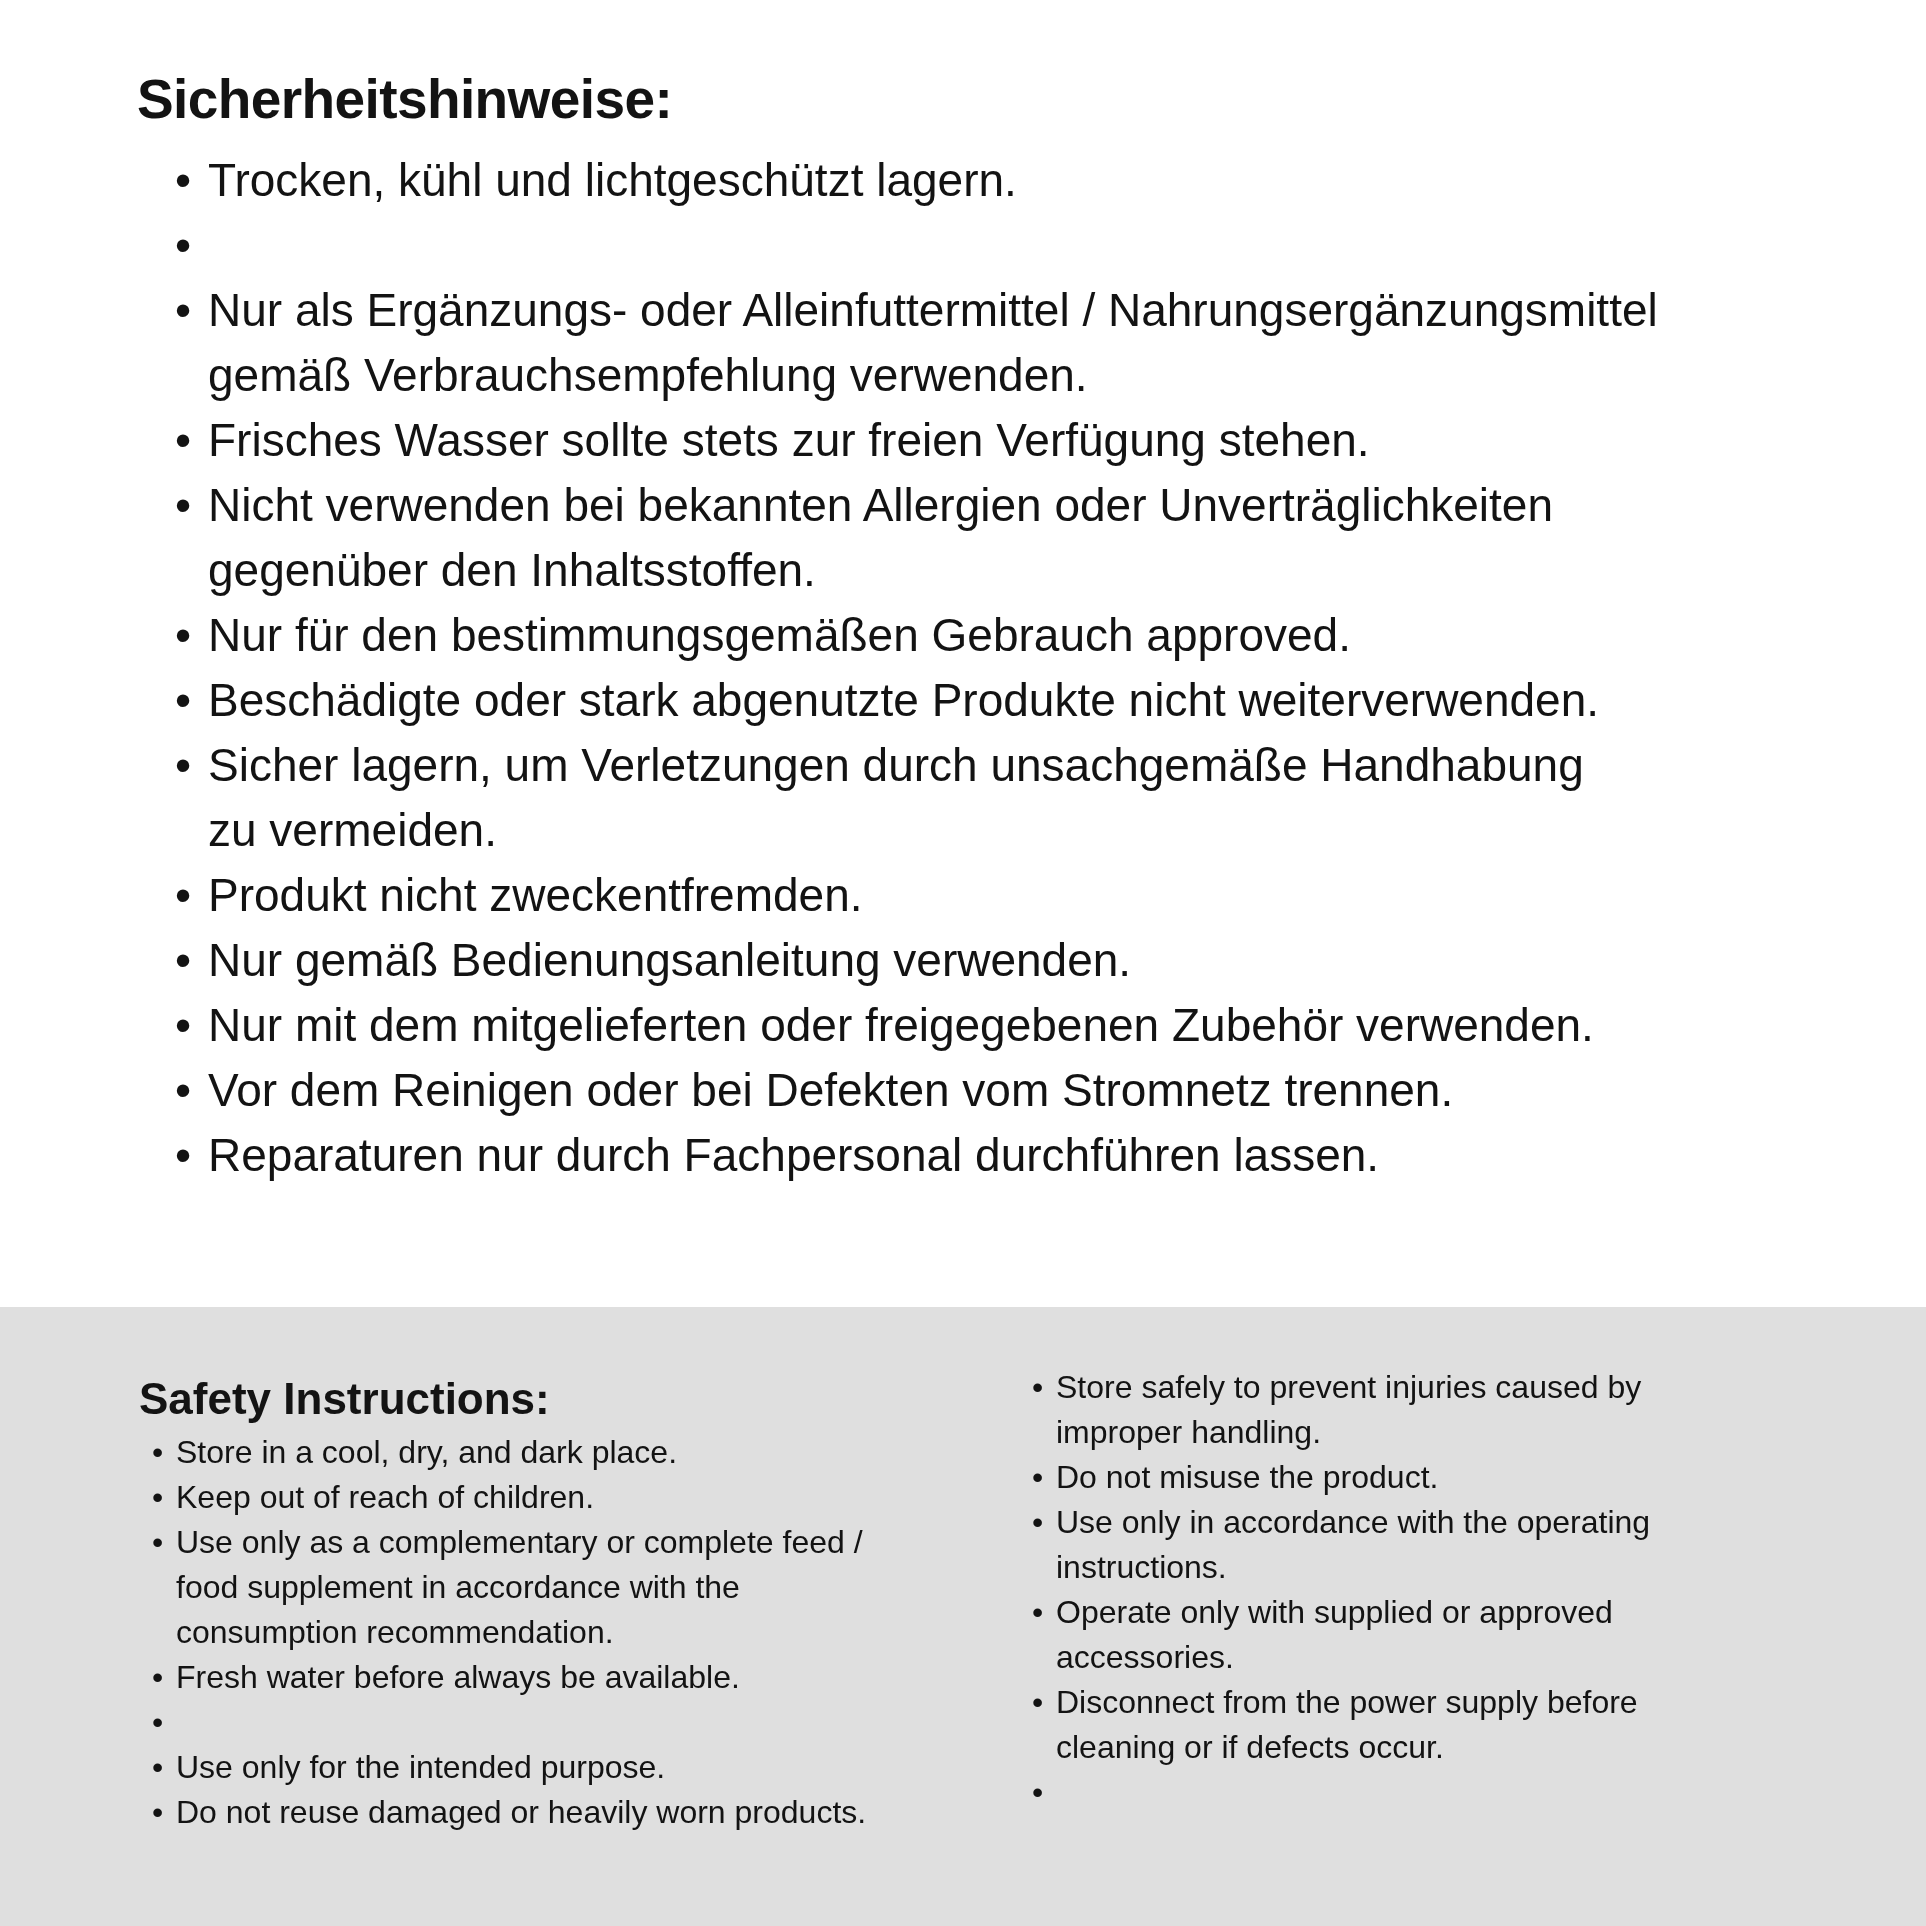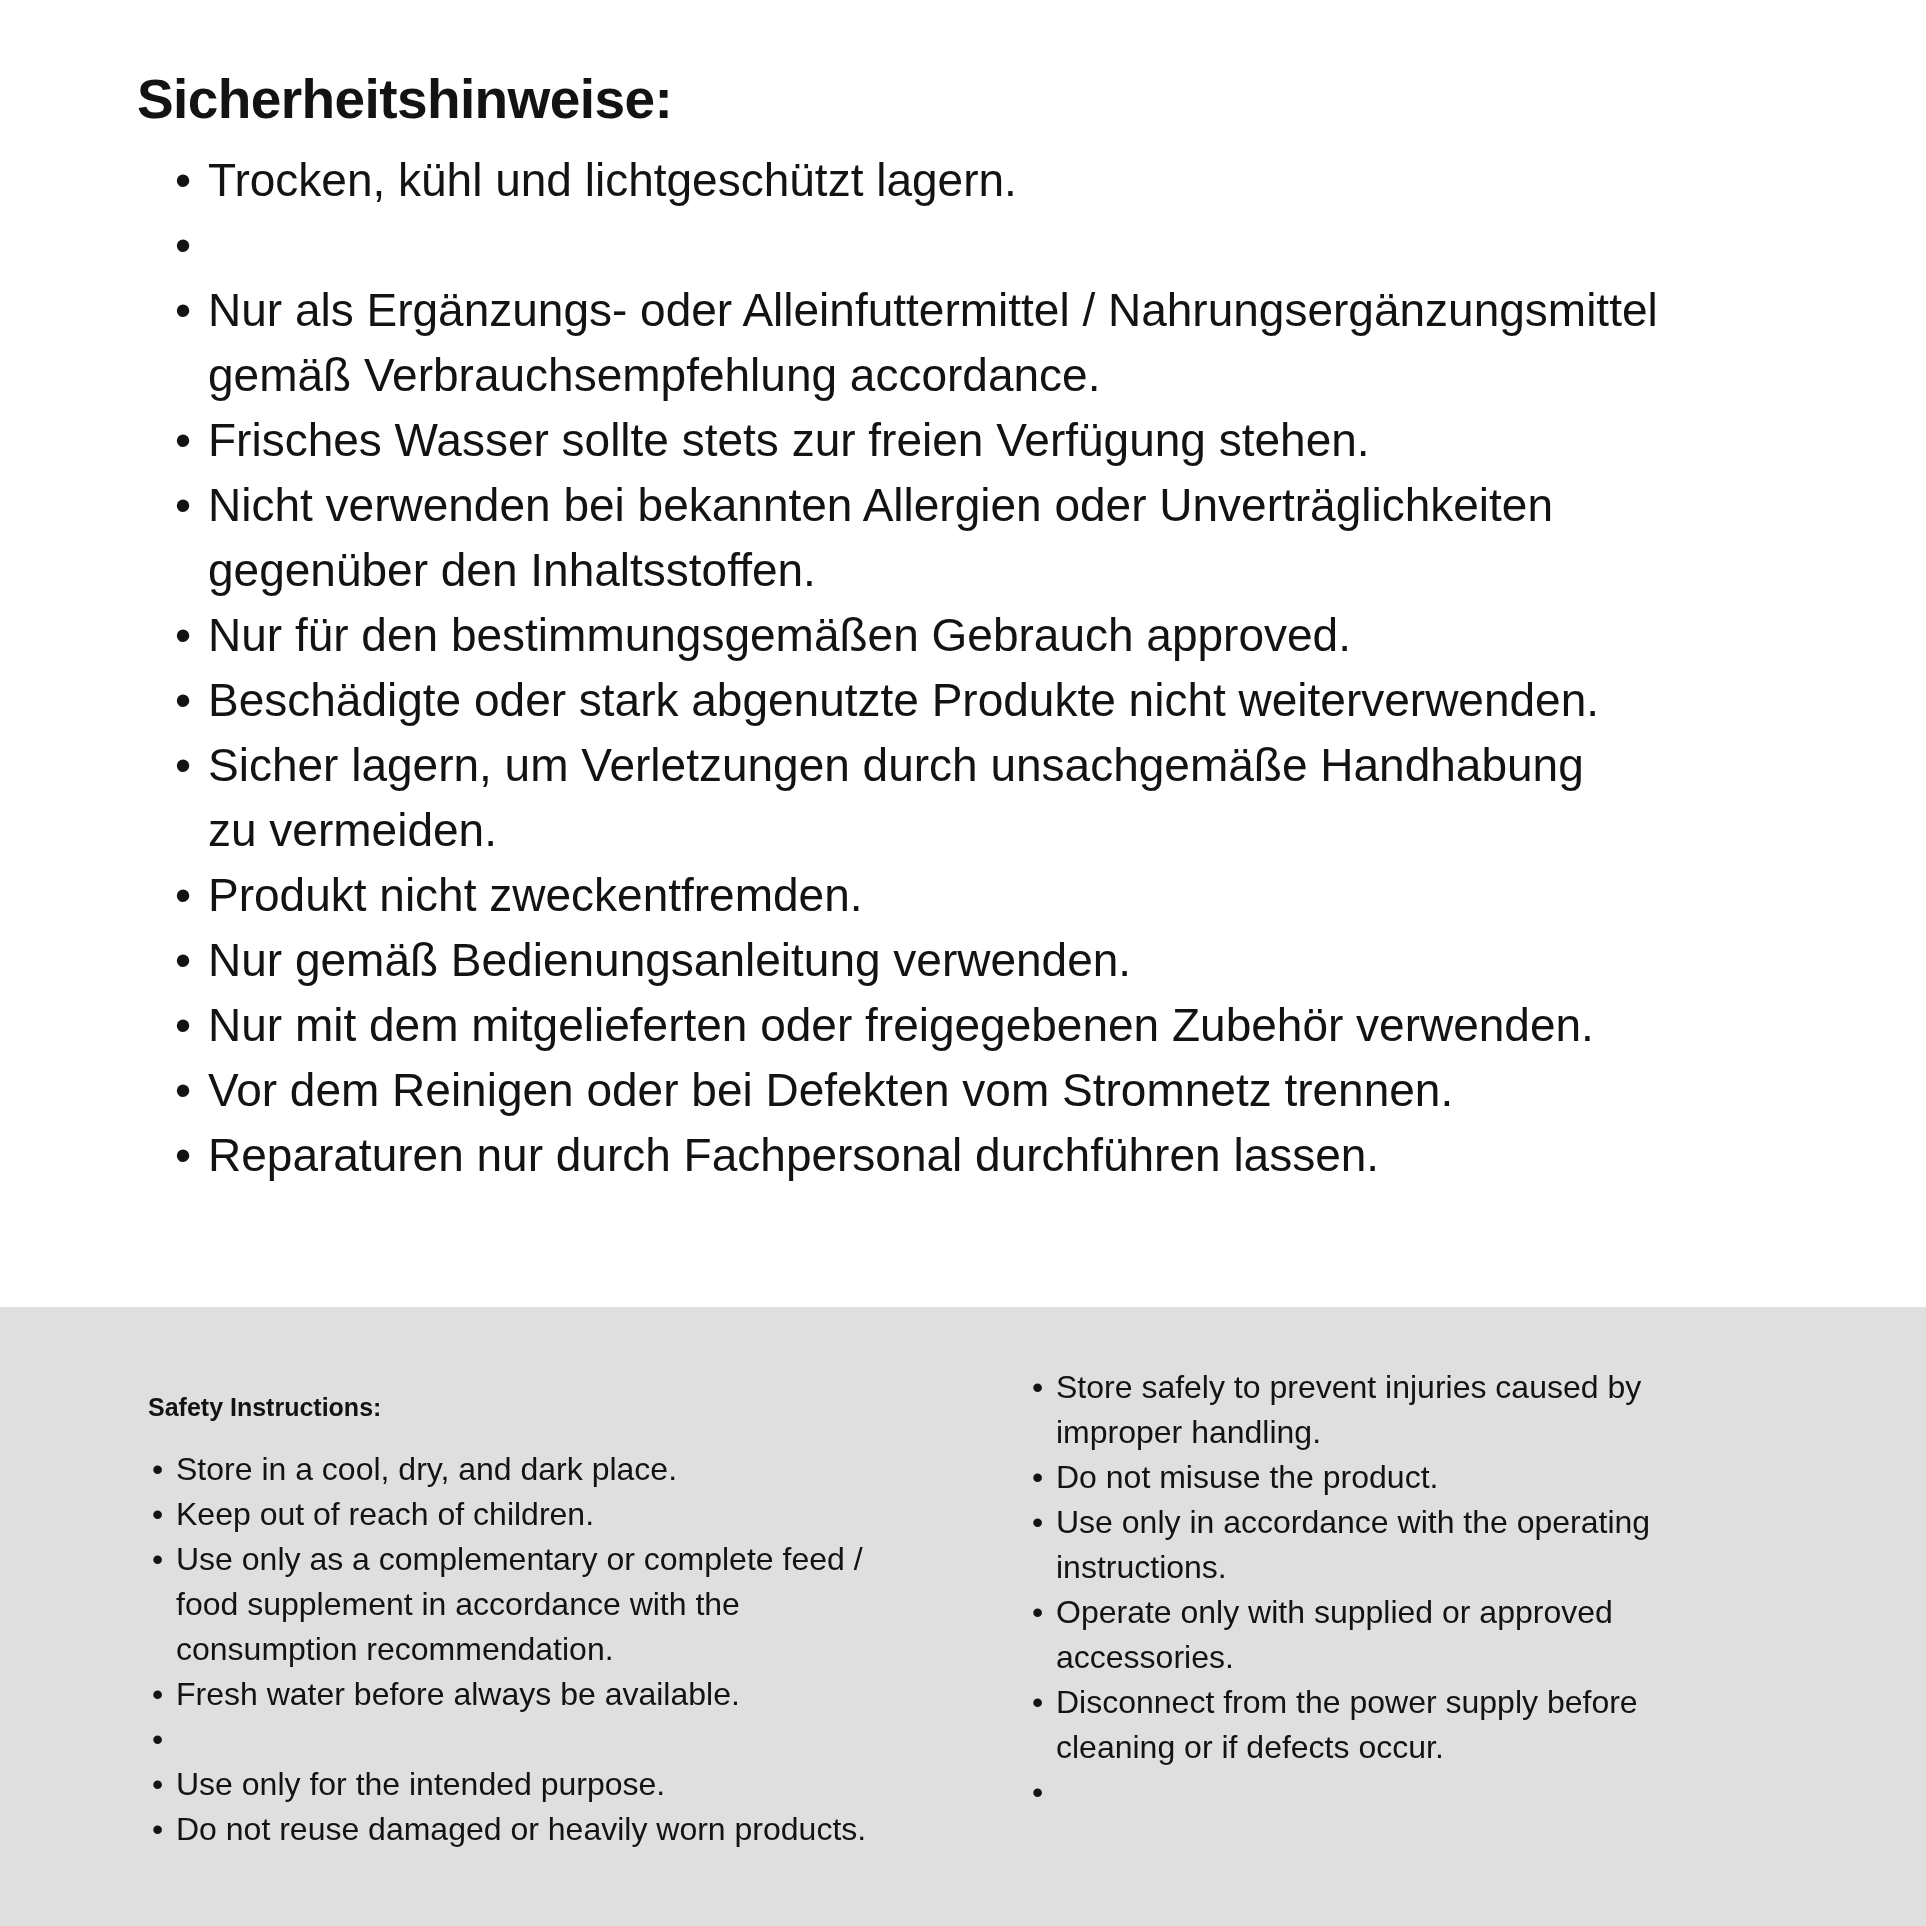--- a/index.html
+++ b/index.html
@@ -72,22 +72,22 @@
     top: 61px;
     width: 860px;
   }
   .en-col-right {
     position: absolute;
     left: 1032px;
     top: 58px;
     width: 835px;
   }
   .en-heading {
-    margin: 17px;
-    font-size: 25px;
+    margin: 8px;
+    font-size: 44px;
     font-weight: 700;
     line-height: 45px;
   }
   .en-list {
     margin: 9px 0 0 21px;
   }
   .en-col-right .en-list {
     margin: 0;
   }
   .en-list .row {
@@ -109,21 +109,21 @@
     <div class="row">
         <span class="dot">•</span>
         <span class="text">Trocken, kühl und lichtgeschützt lagern.</span>
       </div>
     <div class="row">
         <span class="dot">•</span>
       </div>
     <div class="row">
         <span class="dot">•</span>
         <span class="text">Nur als Ergänzungs- oder Alleinfuttermittel / Nahrungsergänzungsmittel
-gemäß Verbrauchsempfehlung accordance.</span>
+gemäß Verbrauchsempfehlung verwenden.</span>
       </div>
     <div class="row">
         <span class="dot">•</span>
         <span class="text">Frisches Wasser sollte stets zur freien Verfügung stehen.</span>
       </div>
     <div class="row">
         <span class="dot">•</span>
         <span class="text">Nicht verwenden bei bekannten Allergien oder Unverträglichkeiten
 gegenüber den Inhaltsstoffen.</span>
       </div>

